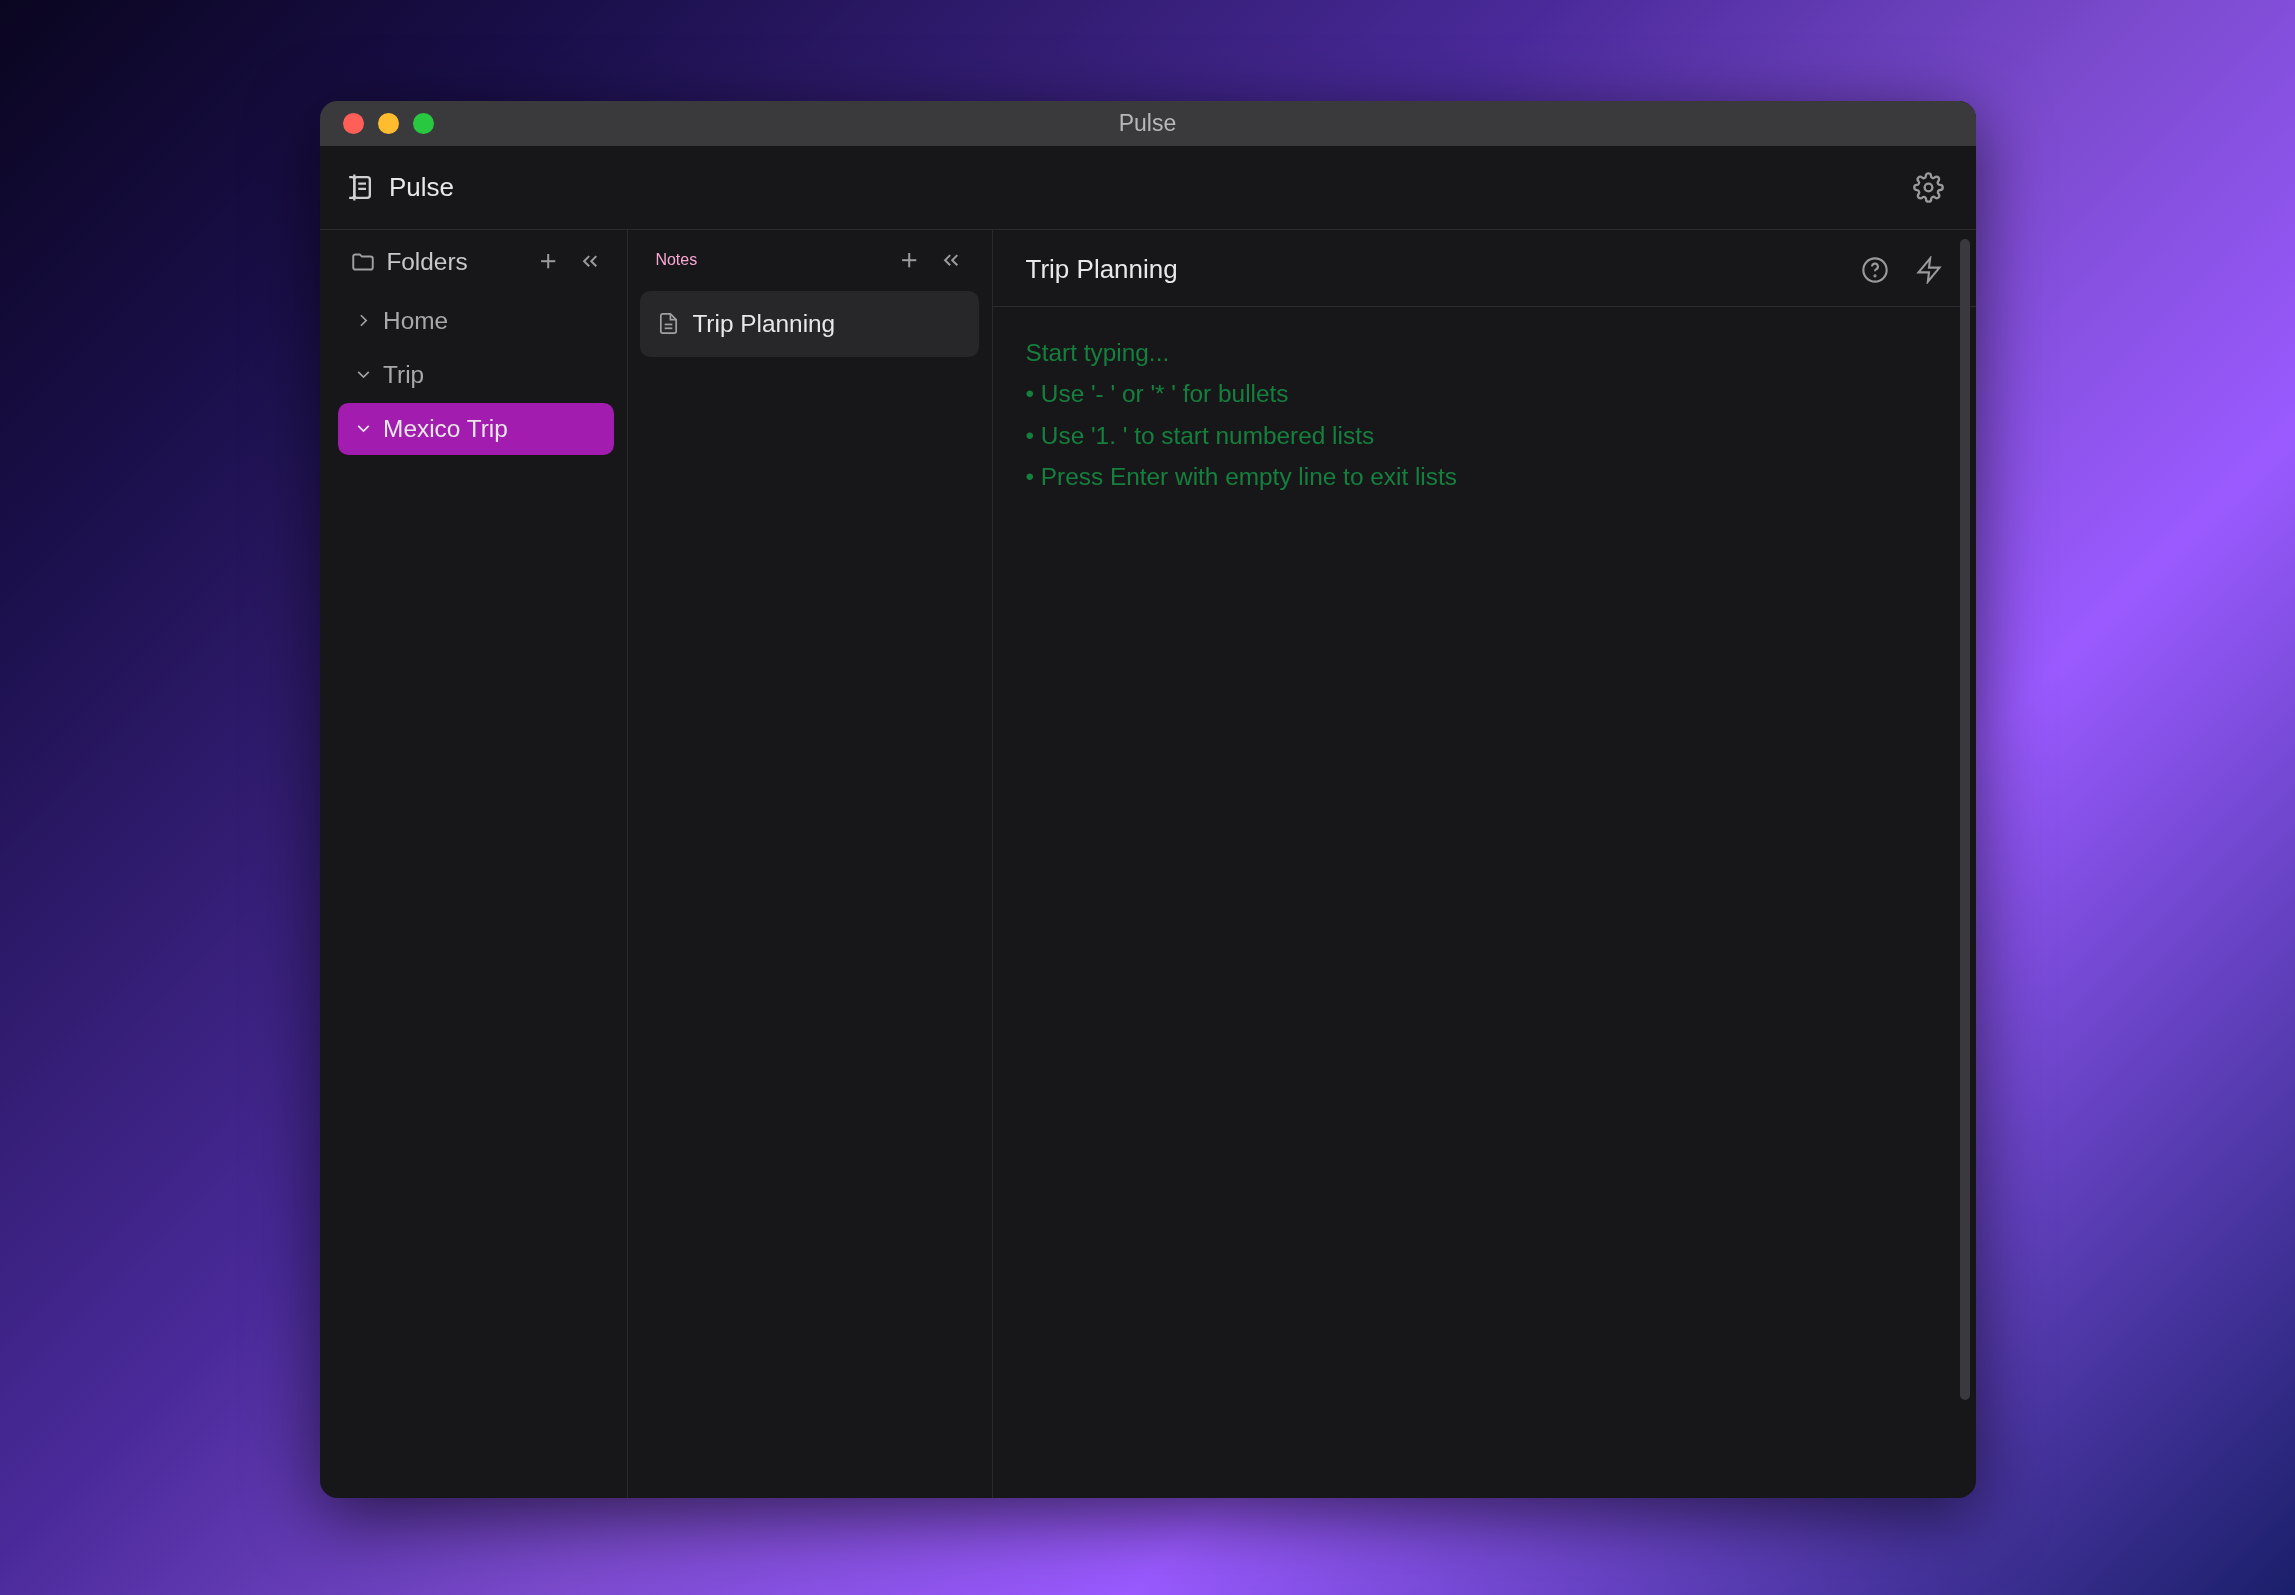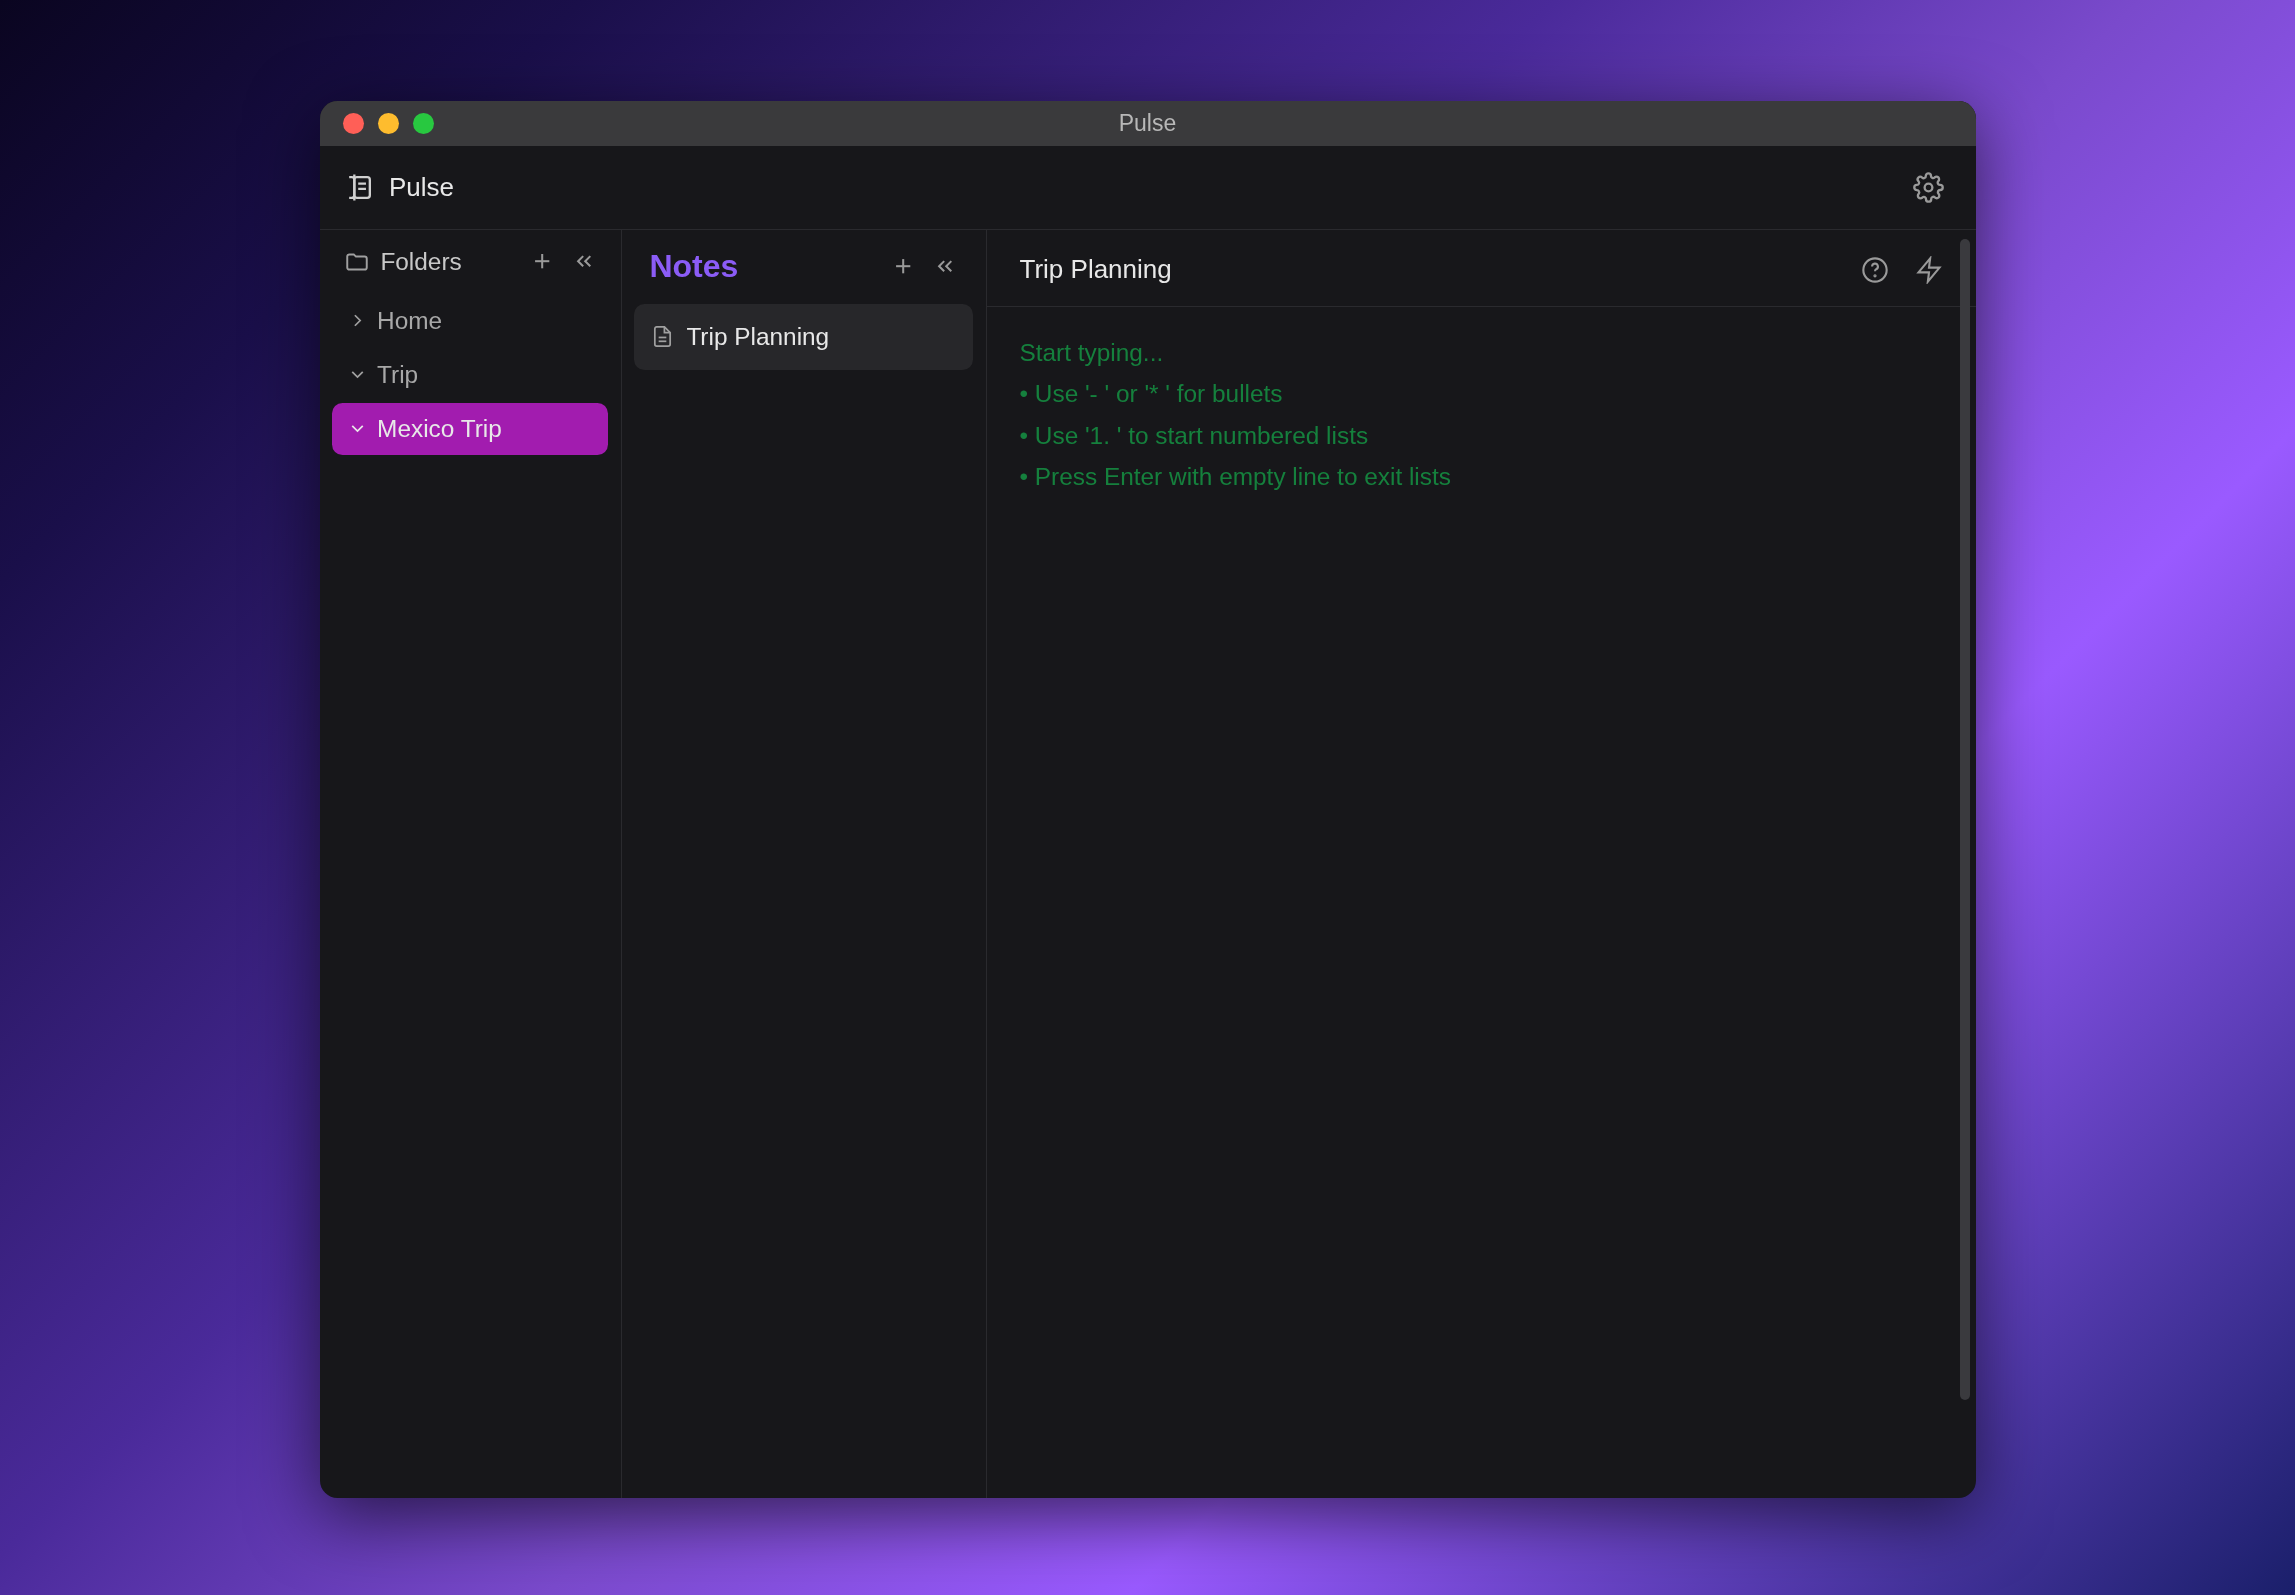--- a/index.html
+++ b/index.html
@@ -104,20 +104,21 @@
       display: flex;
       overflow: hidden;
     }
 
     .sidebar {
       width: 302px;
       border-right: 0.9px solid #2a2a2e;
       display: flex;
       flex-direction: column;
       padding: 17.5px 12.2px;
+      margin-left: 6px;
     }
 
     .sidebar-header {
       display: flex;
       align-items: center;
       gap: 10.5px;
       padding: 0 12.2px 19px 12.2px;
       color: #a0a0a0;
     }
 
@@ -178,23 +179,23 @@
       padding: 17.5px 12.2px;
     }
 
     .notes-header {
       display: flex;
       align-items: center;
       padding: 0 15.7px 19px 15.7px;
     }
 
     .notes-title {
-      color: #8b5cf6;
-      font-size: 32px;
-      font-weight: 700;
+      color: #f9a8d4;
+      font-size: 16px;
+      font-weight: 400;
       flex: 1;
     }
 
     .notes-actions {
       display: flex;
       gap: 17.5px;
       align-items: center;
     }
 
     .note-list {

